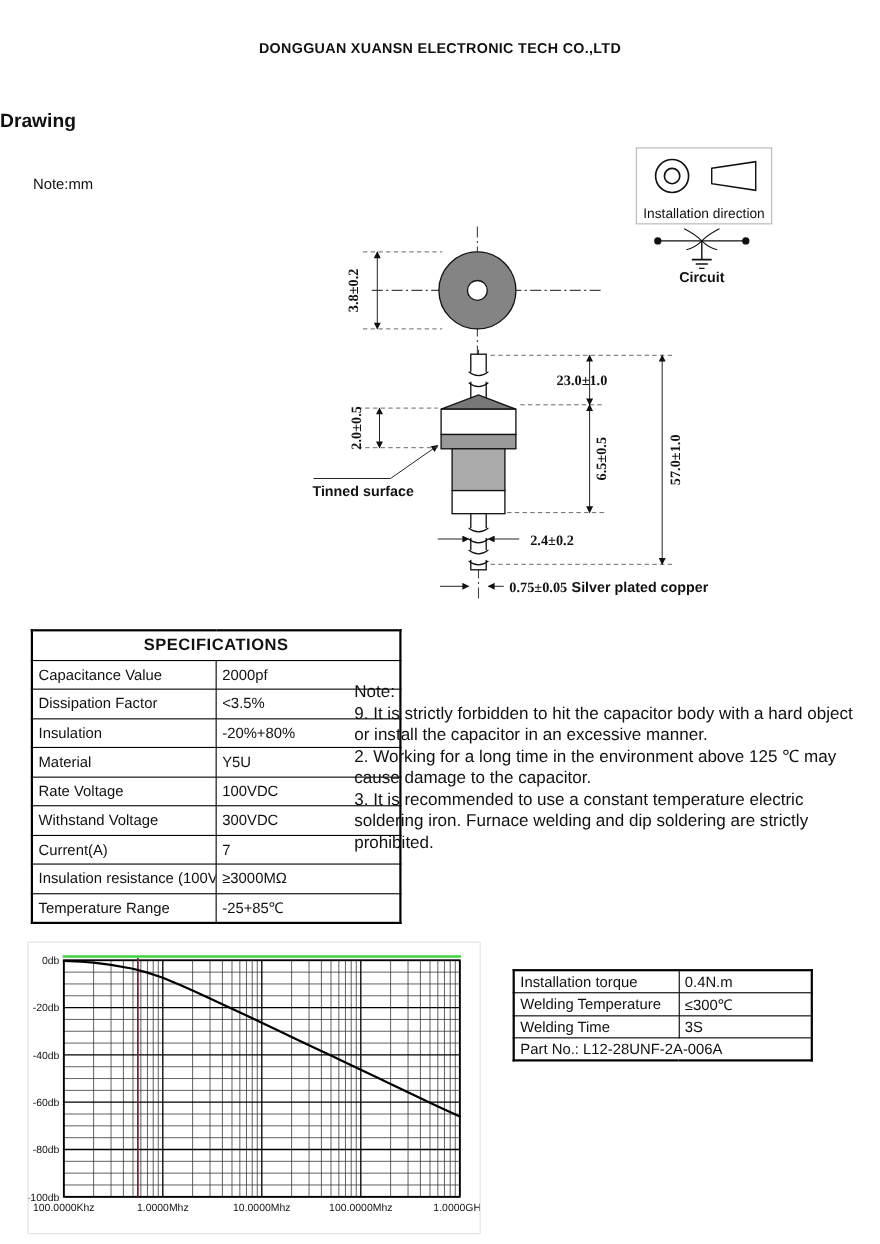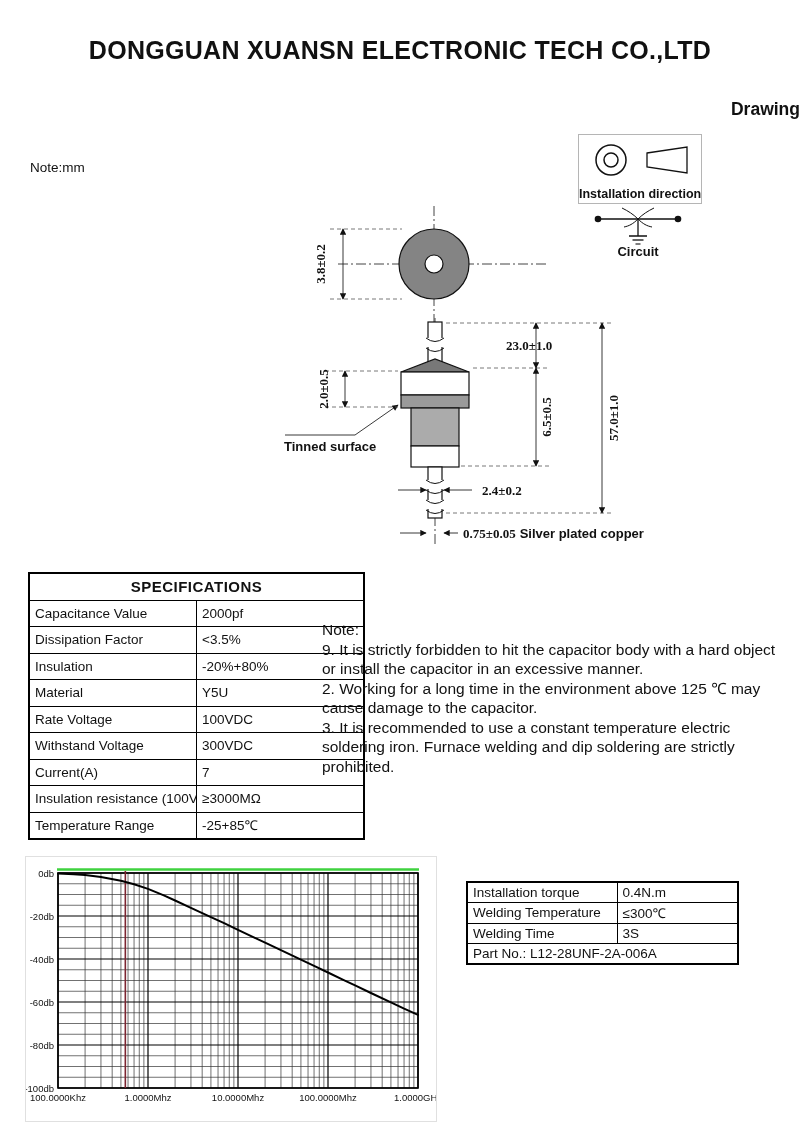--- a/index.html
+++ b/index.html
@@ -1,28 +1,28 @@
 <!DOCTYPE html>
 <html><head>
 <meta charset="utf-8">
 <style>
   * { margin:0; padding:0; box-sizing:border-box; }
   body { background:#fff; font-family:"Liberation Sans", sans-serif; color:#111; }
   #page { position:relative; width:800px; height:1131px; background:#ffffff; overflow:hidden; }
 
   .company-title { position:absolute; top:36px; left:0; width:800px; text-align:center;
-    font-size:25px; font-weight:bold; letter-spacing:.3px; }
-  .doc-title { position:absolute; top:99px; left:0; width:800px; text-align:right;
+    font-size:13px; font-weight:bold; letter-spacing:.3px; }
+  .doc-title { position:absolute; top:99px; left:0; width:800px; text-align:left;
     font-size:17.5px; font-weight:bold; }
   .unit-label { position:absolute; top:160px; left:30px; font-size:13.5px; }
 
   .install-box { position:absolute; left:578px; top:134px; width:124px; height:70px;
     border:1px solid #b5b5b5; background:#fff; }
   .install-label { position:absolute; left:0; bottom:2px; width:100%; text-align:center;
-    font-size:12.5px; font-weight:bold; white-space:nowrap; }
+    font-size:12.5px; font-weight:normal; white-space:nowrap; }
   .circuit-wrap { position:absolute; left:588px; top:205px; width:100px; height:60px; }
   .circuit-label { position:absolute; left:588px; top:244px; width:100px; text-align:center;
     font-size:13px; font-weight:bold; }
 
   svg text { font-family:"Liberation Sans", sans-serif; fill:#111; }
   .dim { font-family:"Liberation Serif", serif; font-weight:bold; font-size:13px; fill:#111; }
   .slbl { font-weight:bold; font-size:13px; }
   .cl { stroke:#444; stroke-width:1; stroke-dasharray:10 3 2 3; fill:none; }
   .ext { stroke:#555; stroke-width:.8; stroke-dasharray:4 3; fill:none; }
   .dln { stroke:#222; stroke-width:.9; fill:none; }

